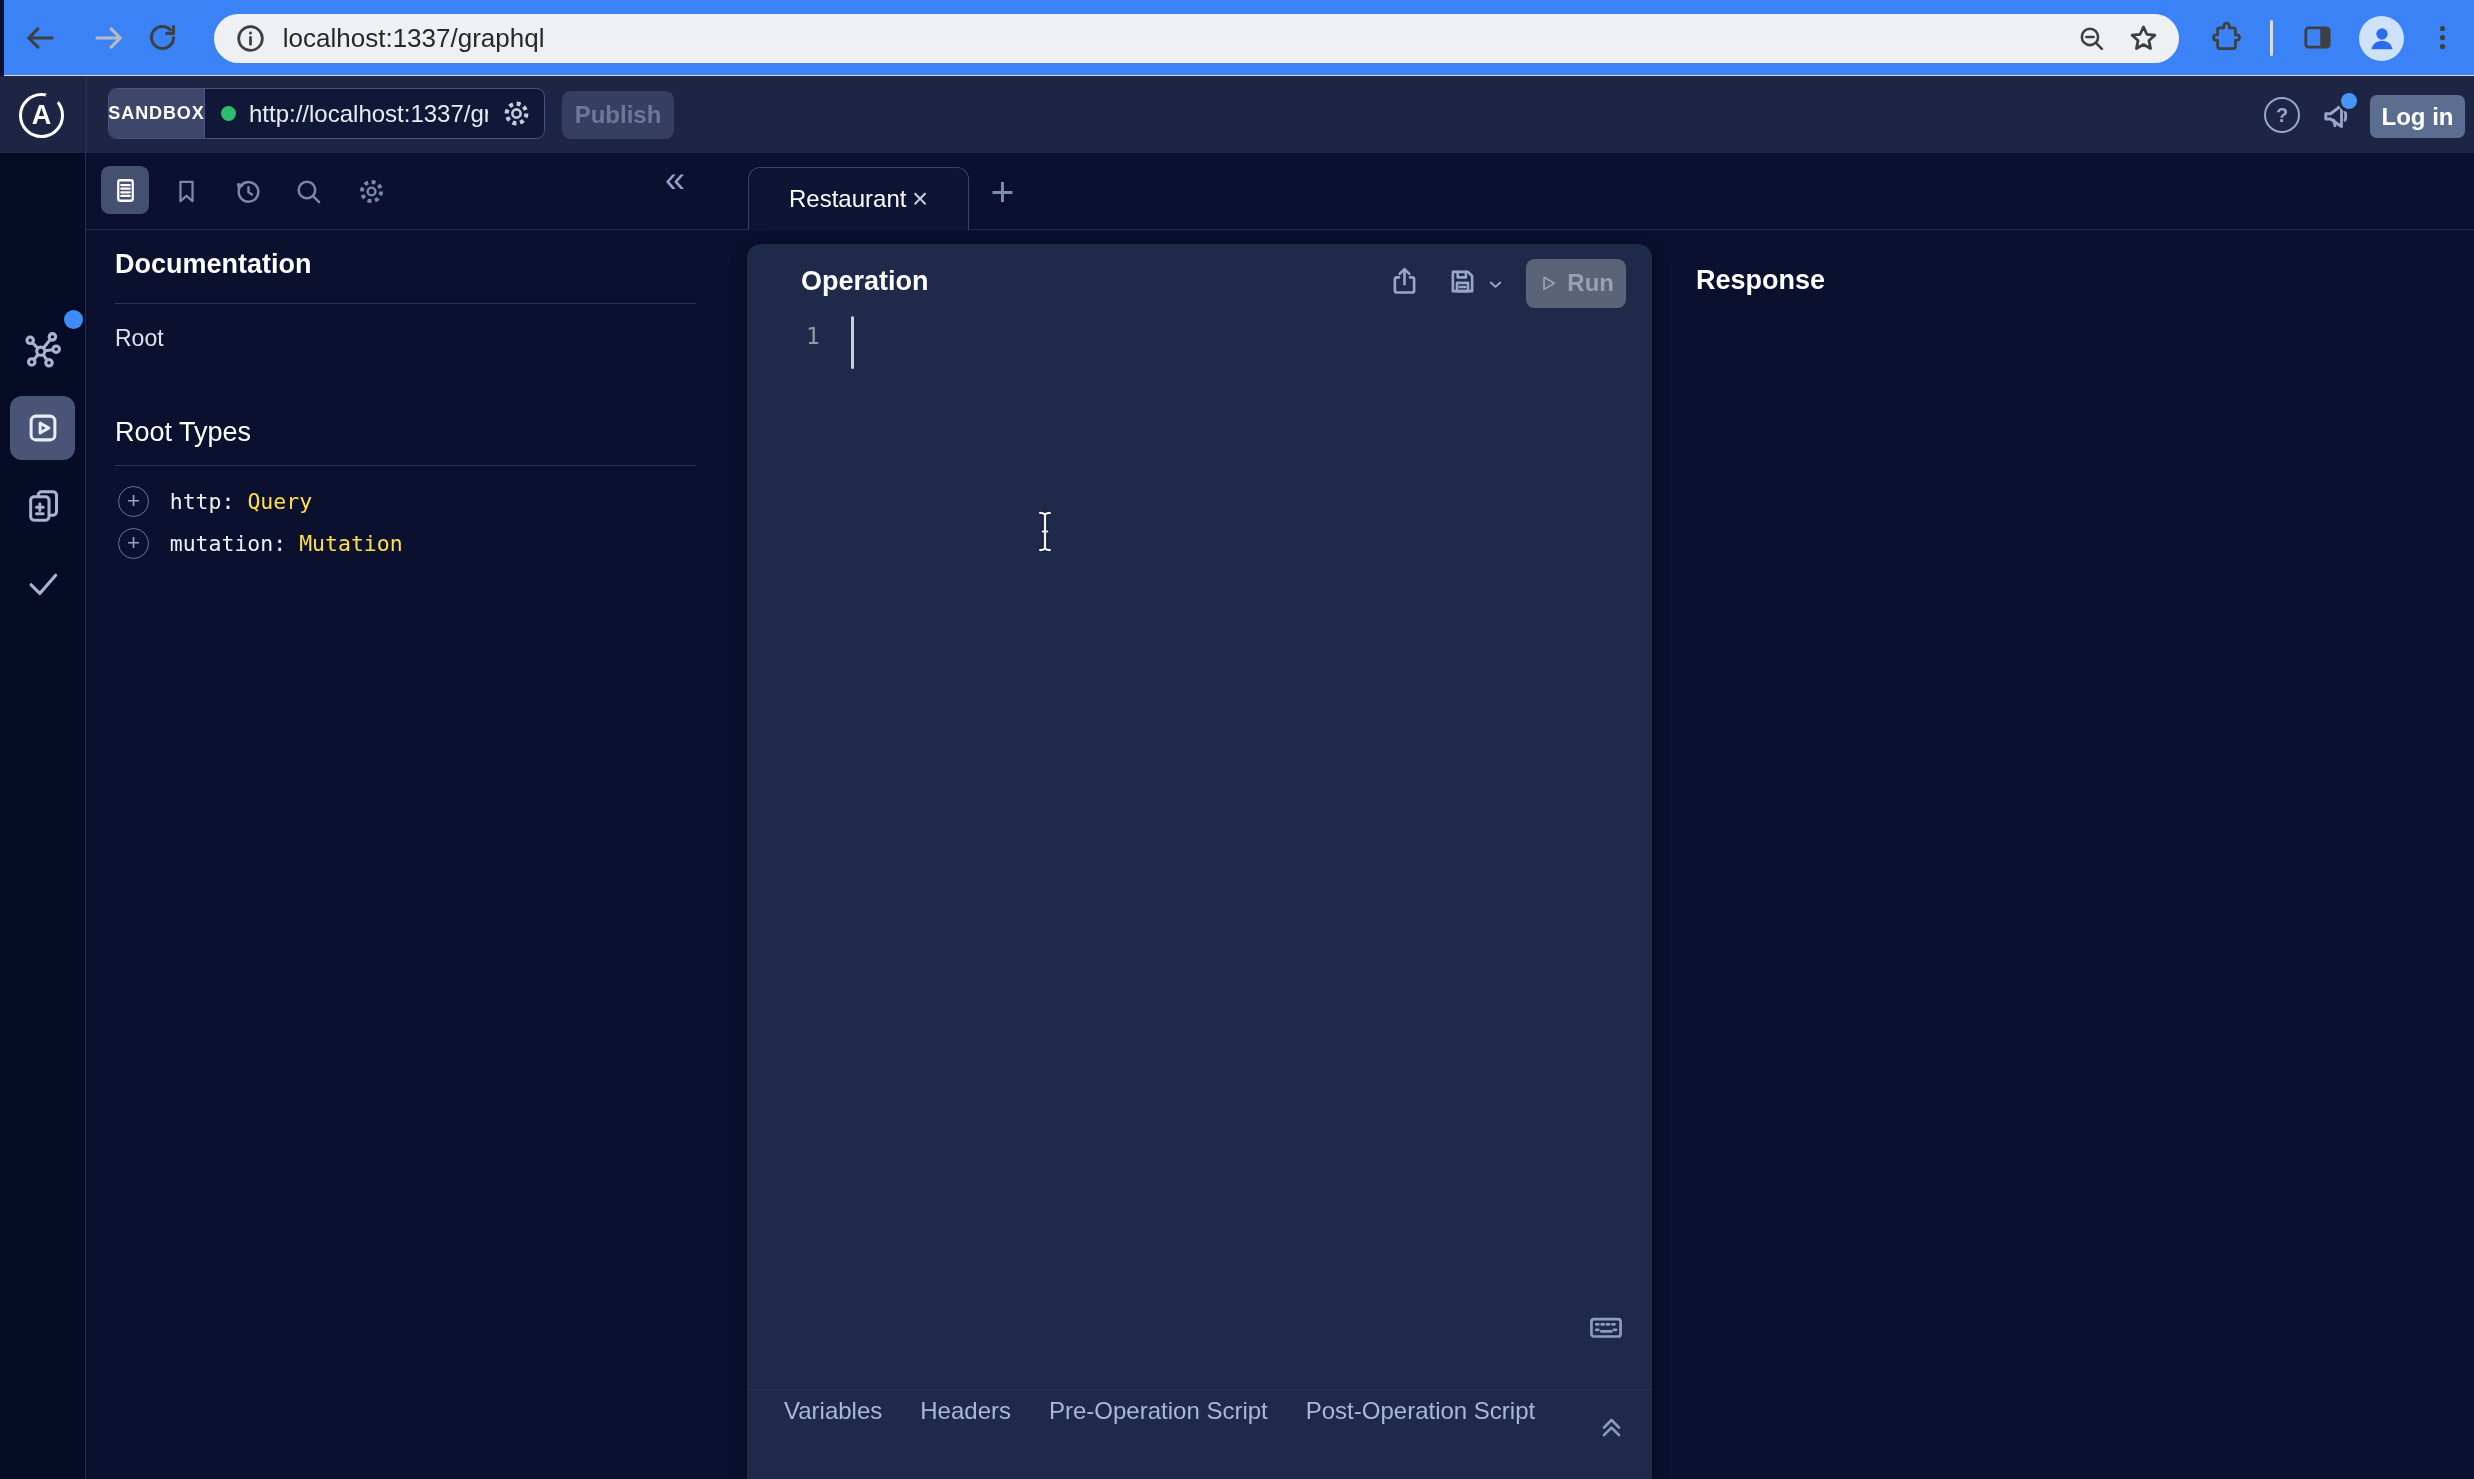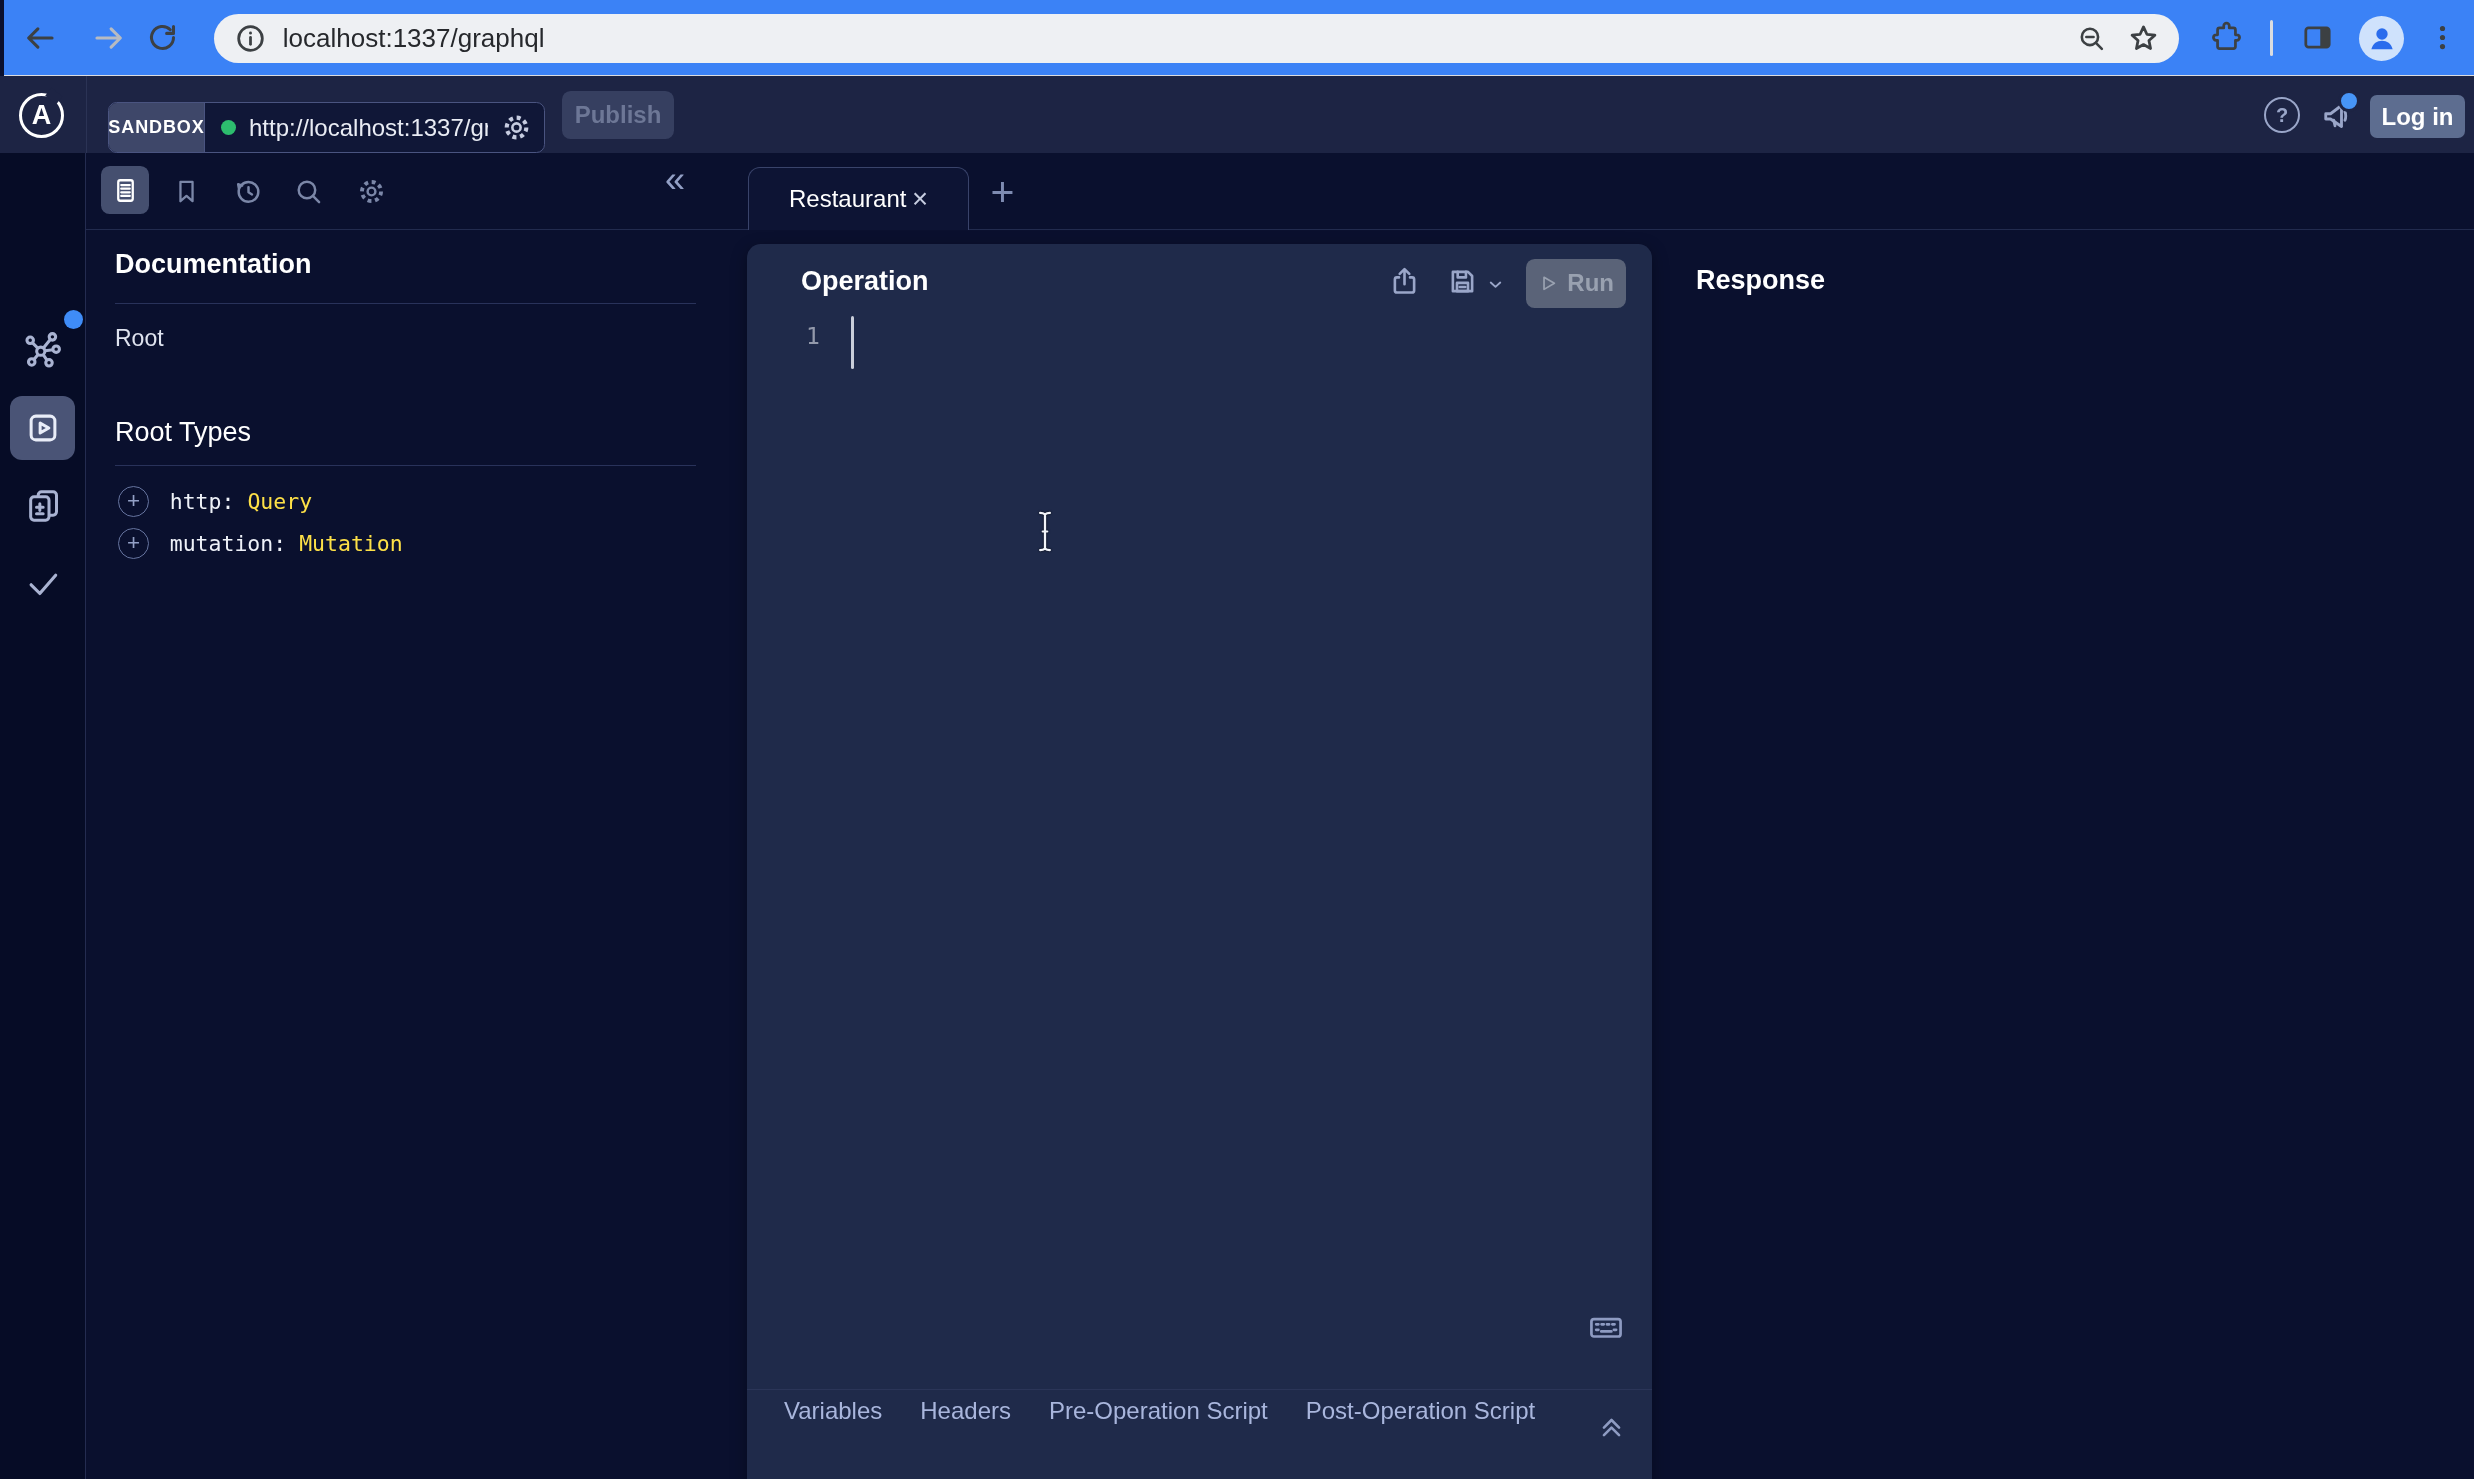--- a/index.html
+++ b/index.html
@@ -16,21 +16,21 @@
   .omnibox .url{font-size:26px;color:#26282c;flex:1;white-space:nowrap;overflow:hidden}
   .omni-ic{color:#3c4043;display:flex;align-items:center;justify-content:center;width:38px;height:38px}
   .avatar{position:absolute;left:2355px;top:15.5px;width:45px;height:45px;border-radius:50%;background:#cfe2fc;display:flex;align-items:center;justify-content:center}
   .vsep{position:absolute;left:2266px;top:20px;width:2.6px;height:36px;background:#dadce0;border-radius:1.7px}
 
   
   .apollo-toolbar{position:absolute;left:0;top:76px;width:2475px;height:77px;background:#1d2444}
   .apollo-logo{position:absolute;left:19px;top:93px;width:45px;height:45px;border:3.4px solid #fff;border-radius:50%;color:#fff;display:flex;align-items:center;justify-content:center;font-weight:bold;font-size:27px}
   .apollo-logo::after{content:"";position:absolute;width:13.8px;height:9.5px;background:#1d2444;top:-5.2px;right:0;transform:rotate(38deg)}
   .toolbar-sep{position:absolute;left:86px;top:76px;width:0.9px;height:77px;background:#2b3355}
-  .endpoint-group{position:absolute;left:108px;top:102px;width:437px;height:51px;border:0.9px solid #4a5480;border-radius:8.6px;background:#101737;display:flex;overflow:hidden}
+  .endpoint-group{position:absolute;left:108px;top:88px;width:437px;height:51px;border:0.9px solid #4a5480;border-radius:8.6px;background:#101737;display:flex;overflow:hidden}
   .sandbox-chip{width:96px;background:#3e4769;border-right:0.9px solid #4a5480;color:#fff;font-size:18px;font-weight:bold;letter-spacing:0.9px;display:flex;align-items:center;justify-content:center}
   .endpoint-url{flex:1;display:flex;align-items:center;gap:13px;padding:0 12px 0 15.5px;min-width:0}
   .green-dot{width:15.5px;height:15.5px;border-radius:50%;background:#2dbd6e;flex:none}
   .endpoint-url .etext{font-size:24px;color:#e9ecf4;white-space:nowrap;overflow:hidden;flex:1}
   .endpoint-gear{color:#c6cce0;flex:none;display:flex}
   .publish-btn{position:absolute;left:562px;top:91px;width:112px;height:48px;border-radius:8.6px;background:#363f60;color:#6d7796;font-size:24px;font-weight:bold;display:flex;align-items:center;justify-content:center}
   .help-btn{position:absolute;left:2264px;top:97px;width:36px;height:36px;border:2.6px solid #9aa6c9;border-radius:50%;color:#9aa6c9;font-size:20px;font-weight:bold;display:flex;align-items:center;justify-content:center}
   .announce-btn{position:absolute;left:2316px;top:95px;width:41px;height:41px;color:#9aa6c9;display:flex;align-items:center;justify-content:center}
   .notif-dot{position:absolute;right:-3.4px;top:-5.2px;width:22.4px;height:22.4px;border-radius:50%;background:#4795f7;border:3.4px solid #1d2444}
   .login-btn{position:absolute;left:2370px;top:95px;width:95px;height:43px;border-radius:6.9px;background:#5d6d90;color:#fff;font-size:24px;font-weight:bold;display:flex;align-items:center;justify-content:center}

